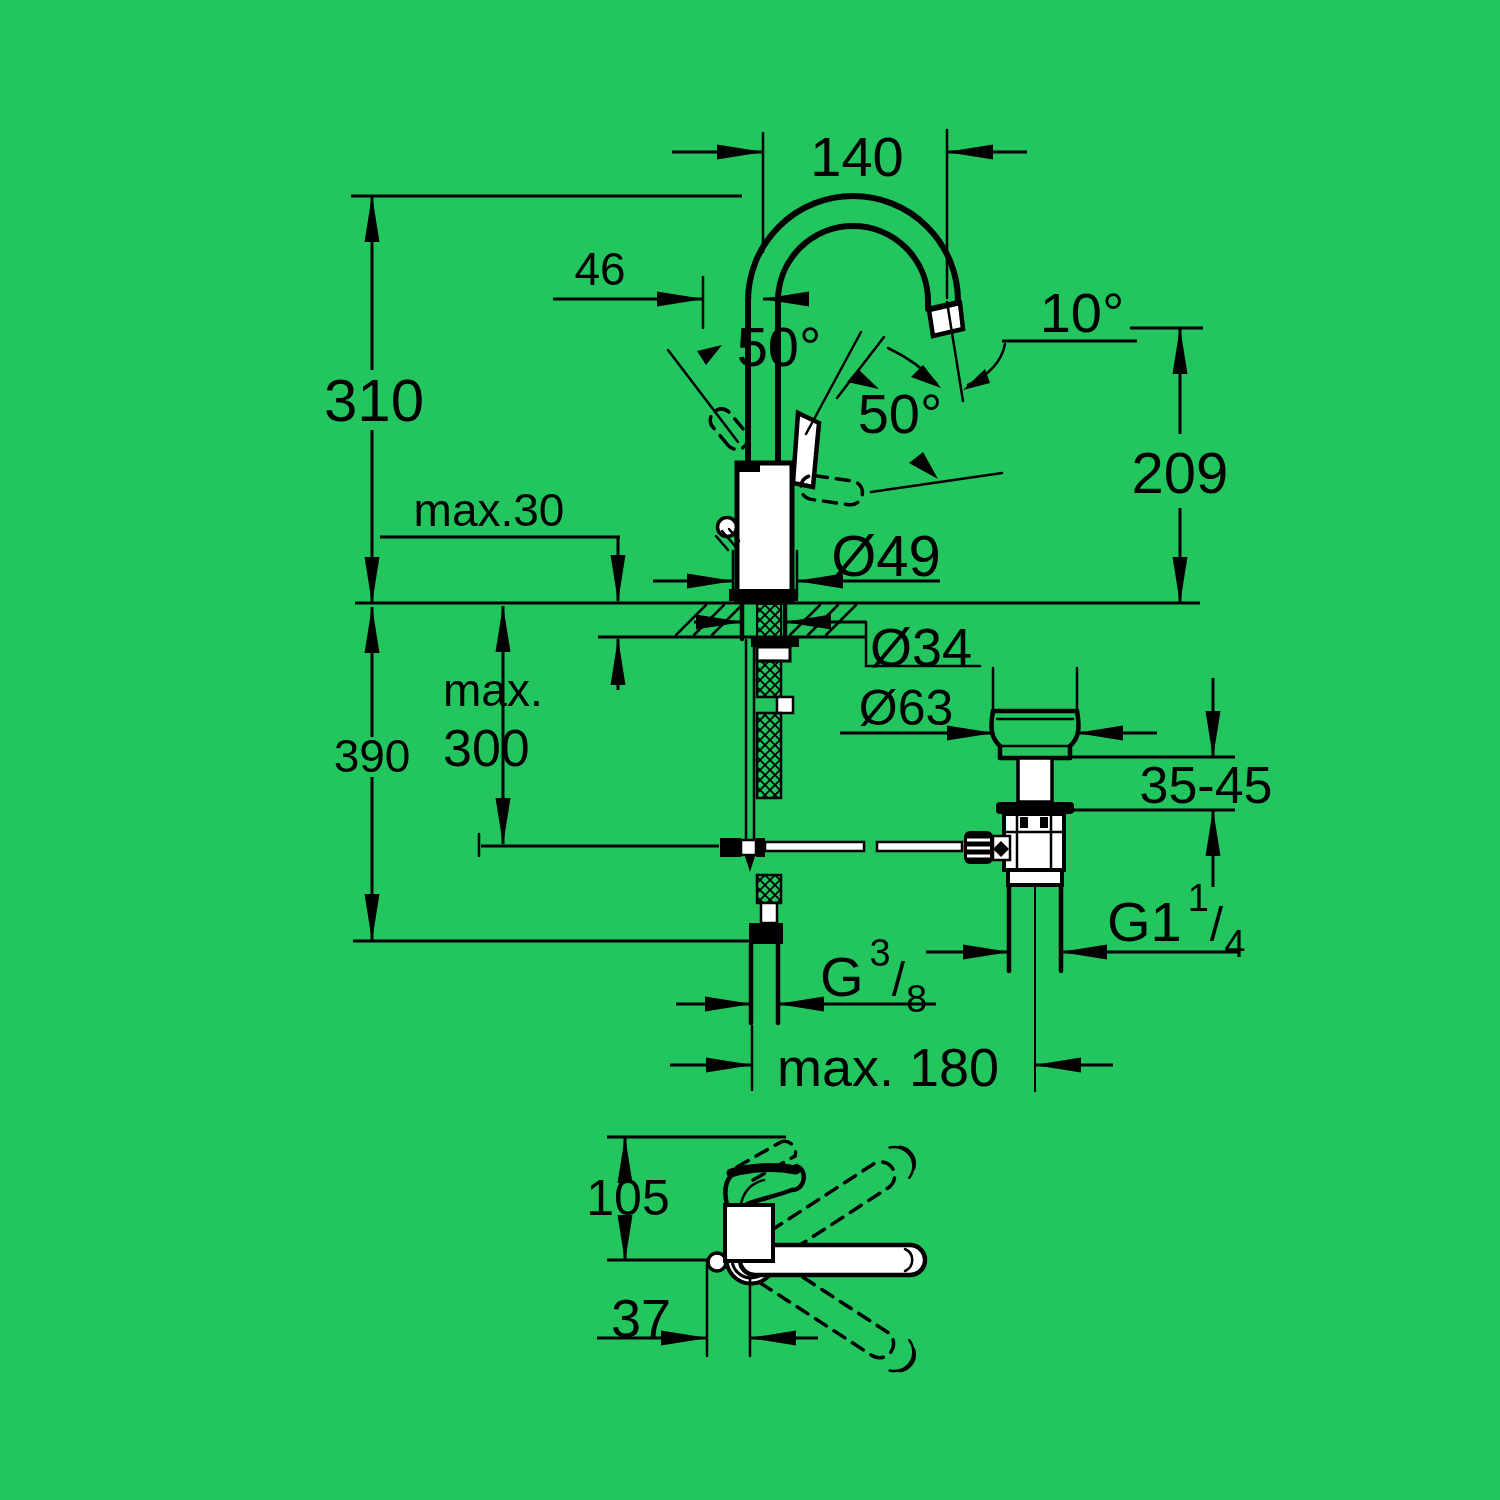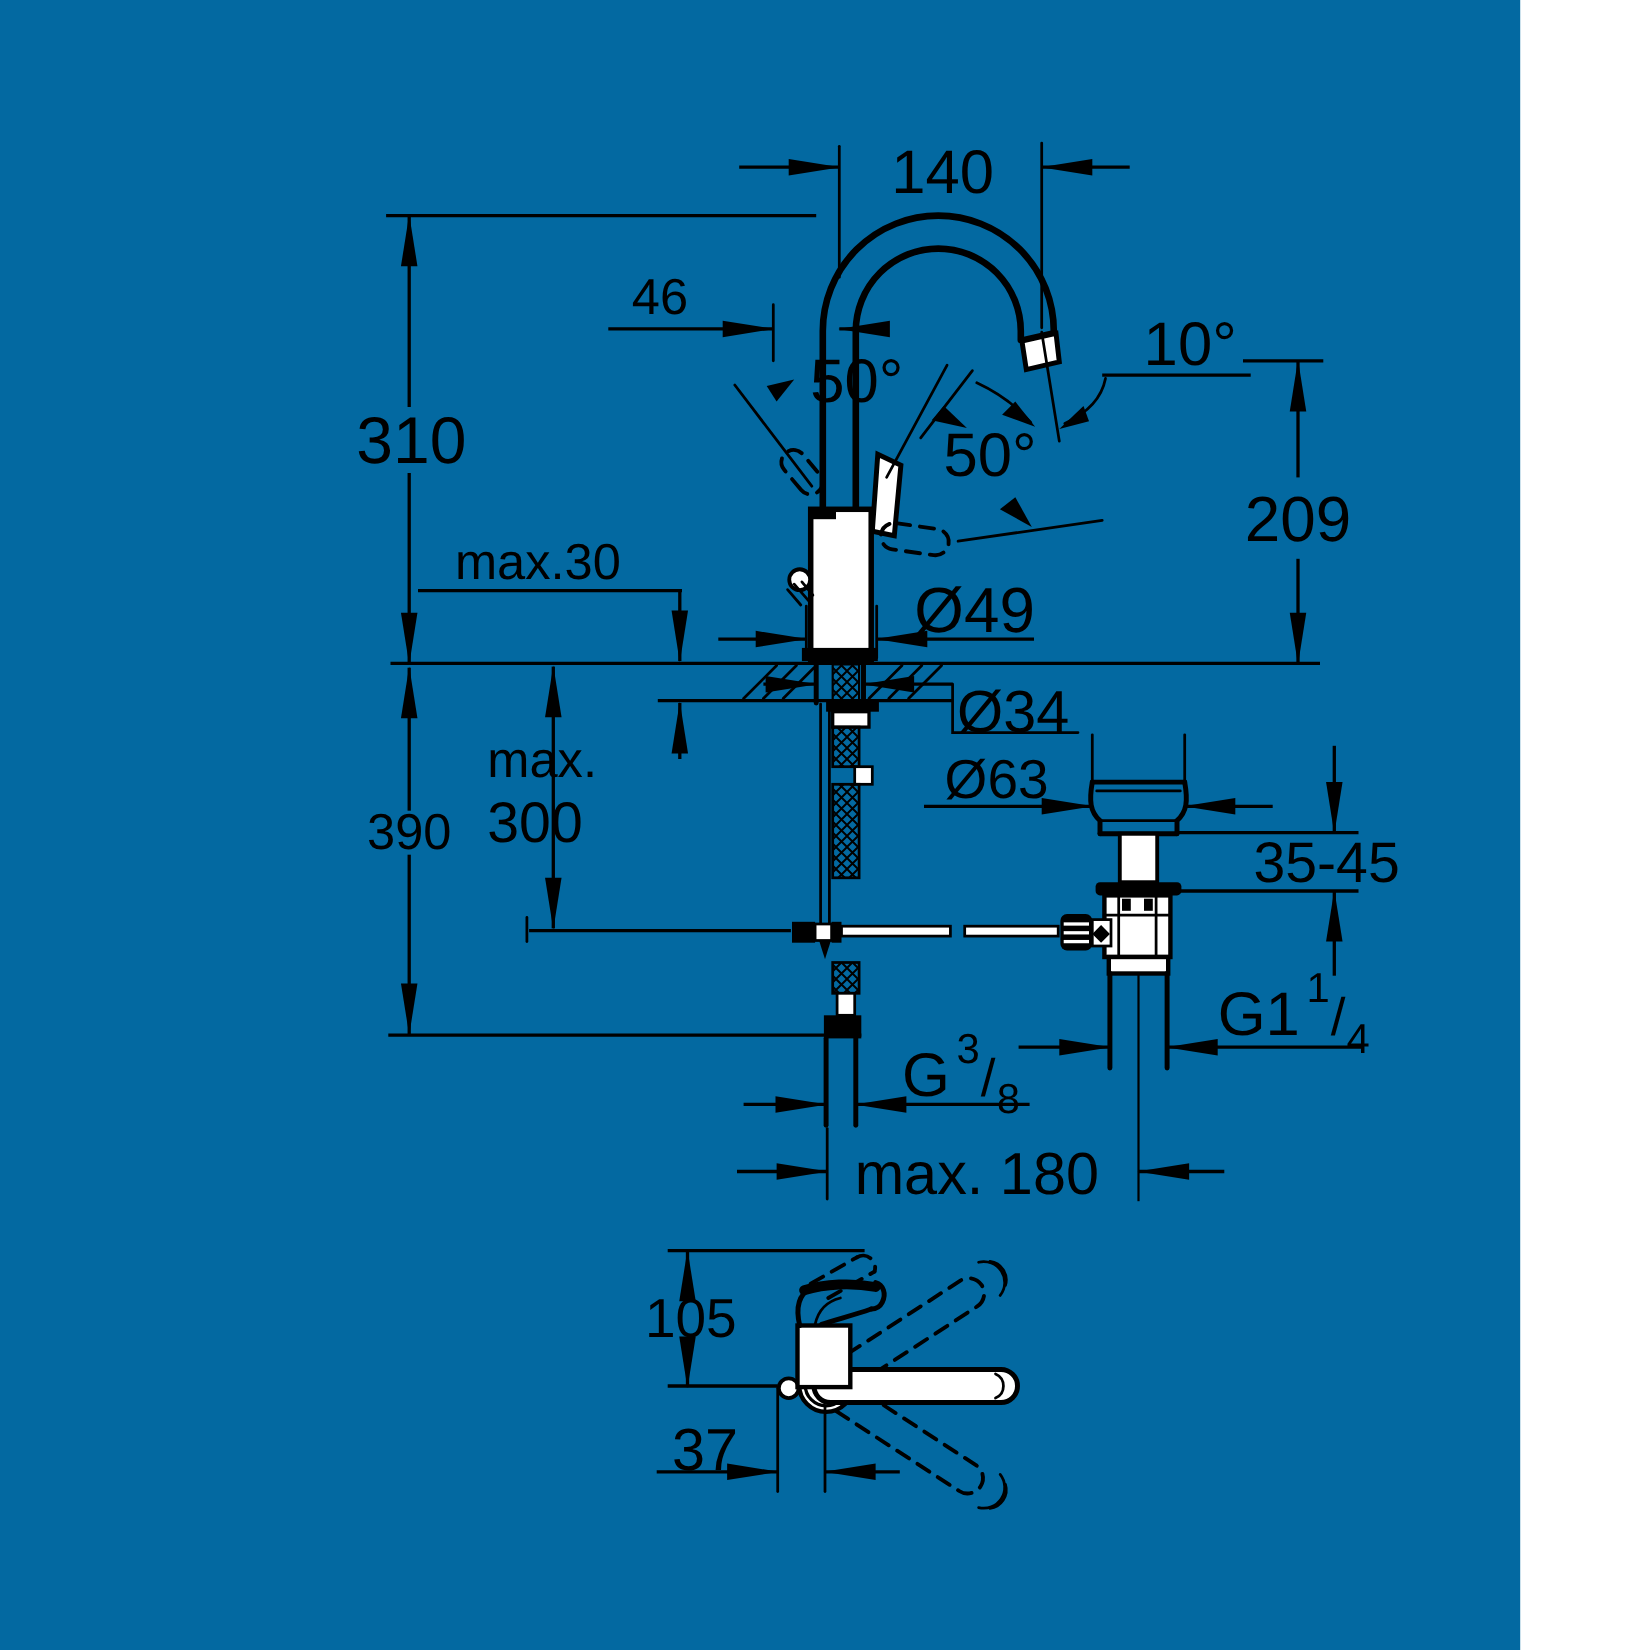--- a/index.html
+++ b/index.html
@@ -1,16 +1,16 @@
 <!DOCTYPE html>
 <html><head>
 <meta charset="utf-8">
 <style>
   html,body{margin:0;padding:0;background:#fff;}
-  .stage{width:1382px;height:1500px;background:#0369a1;position:relative;font-family:"Liberation Sans", "DejaVu Sans", sans-serif;}
+  .stage{width:1500px;height:1500px;background:#22c55e;position:relative;font-family:"Liberation Sans", "DejaVu Sans", sans-serif;}
   svg{display:block;}
   svg text{fill:#000;font-family:"Liberation Sans","DejaVu Sans",sans-serif;}
   .part{stroke:#000;fill:none;stroke-width:4.5;stroke-linecap:round;}
   .partthick{stroke:#000;fill:none;stroke-width:6;stroke-linecap:round;}
   .thin{stroke:#000;fill:none;stroke-width:2.5;stroke-linecap:round;}
   .dim{stroke:#000;fill:none;stroke-width:3;stroke-linecap:butt;}
   .dash{stroke:#000;fill:none;stroke-width:3.5;stroke-dasharray:13 9;stroke-linecap:round;}
   .blk{fill:#000;stroke:none;}
   .whitefill{fill:#fff;}
 </style>

